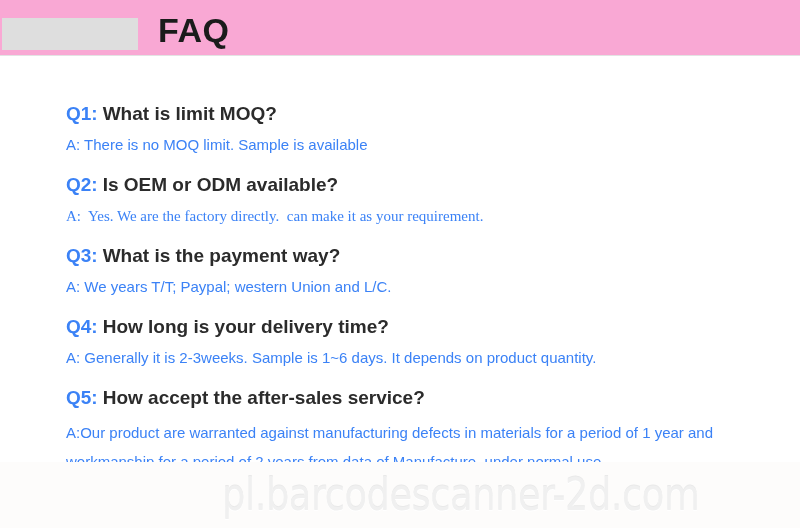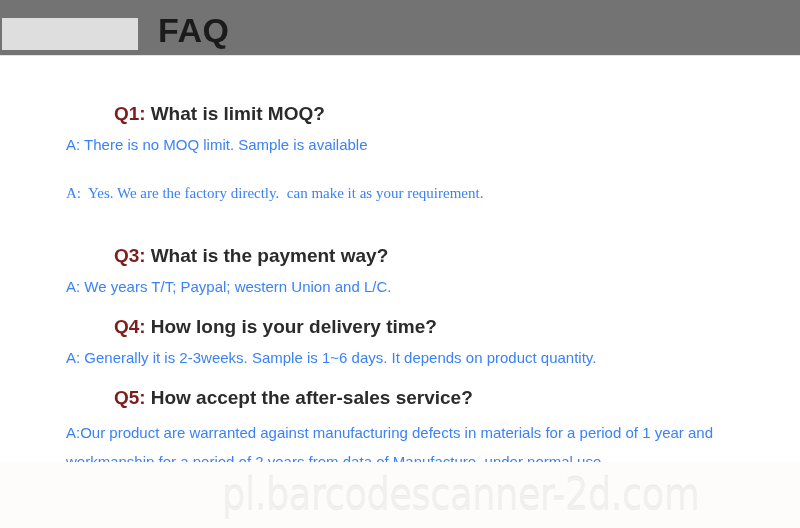--- a/index.html
+++ b/index.html
@@ -13,21 +13,21 @@
     font-family: "Liberation Sans", sans-serif;
     overflow: hidden;
     position: relative;
   }
 
   
   .header {
     position: relative;
     height: 56px;
     width: 800px;
-    background: #737373;
+    background: #f9a8d4;
   }
   .header-gray-block {
     position: absolute;
     left: 2px;
     top: 18px;
     width: 136px;
     height: 32px;
     background: #dedede;
   }
   .header-title {
@@ -61,24 +61,23 @@
   }
   .faq-q {
     font-size: 19px;
     font-weight: bold;
     color: #2b2b2b;
     line-height: 23px;
     white-space: nowrap;
     margin: 0;
   }
   .faq-q-label {
-    color: #7f1d1d;
+    color: #3b82f6;
     font-weight: bold;
     margin-right: 5px;
-    margin-left: 48px;
   }
   .faq-a {
     font-size: 15px;
     font-weight: normal;
     color: #3b82f6;
     line-height: 20px;
     margin: 0;
     white-space: pre;
   }
   .faq-a.wrap {
@@ -136,20 +135,23 @@
 <div class="faq-list">
 
   <div class="faq-item i1">
     <p class="faq-q">
       <span class="faq-q-label">Q1:</span><span>What is limit MOQ?</span>
     </p>
     <p class="faq-a">A: There is no MOQ limit. Sample is available</p>
   </div>
 
   <div class="faq-item i2">
+    <p class="faq-q">
+      <span class="faq-q-label">Q2:</span><span>Is OEM or ODM available?</span>
+    </p>
     <p class="faq-a">A:  Yes. We are the factory directly.  can make it as your requirement.</p>
   </div>
 
   <div class="faq-item i3">
     <p class="faq-q">
       <span class="faq-q-label">Q3:</span><span>What is the payment way?</span>
     </p>
     <p class="faq-a">A: We years T/T; Paypal; western Union and L/C.</p>
   </div>
 

